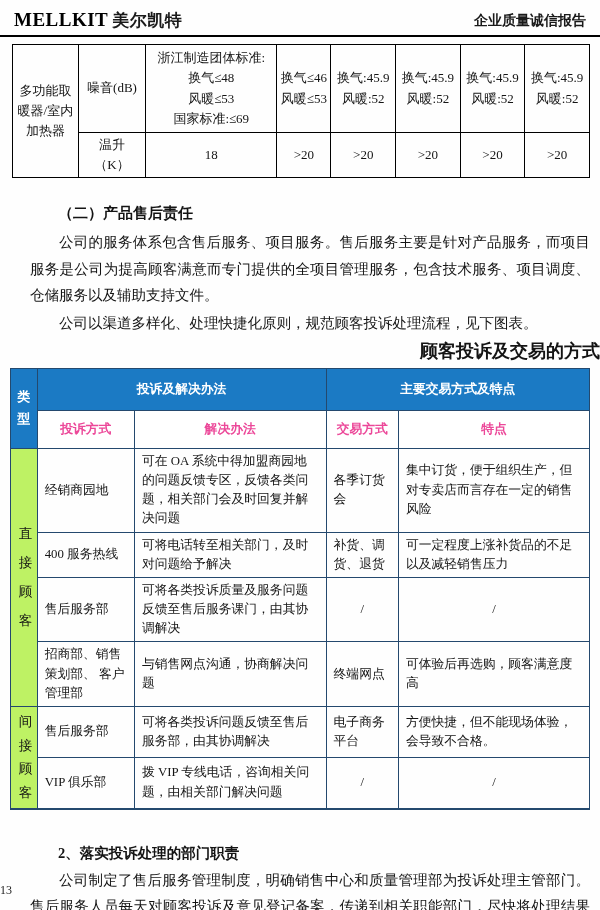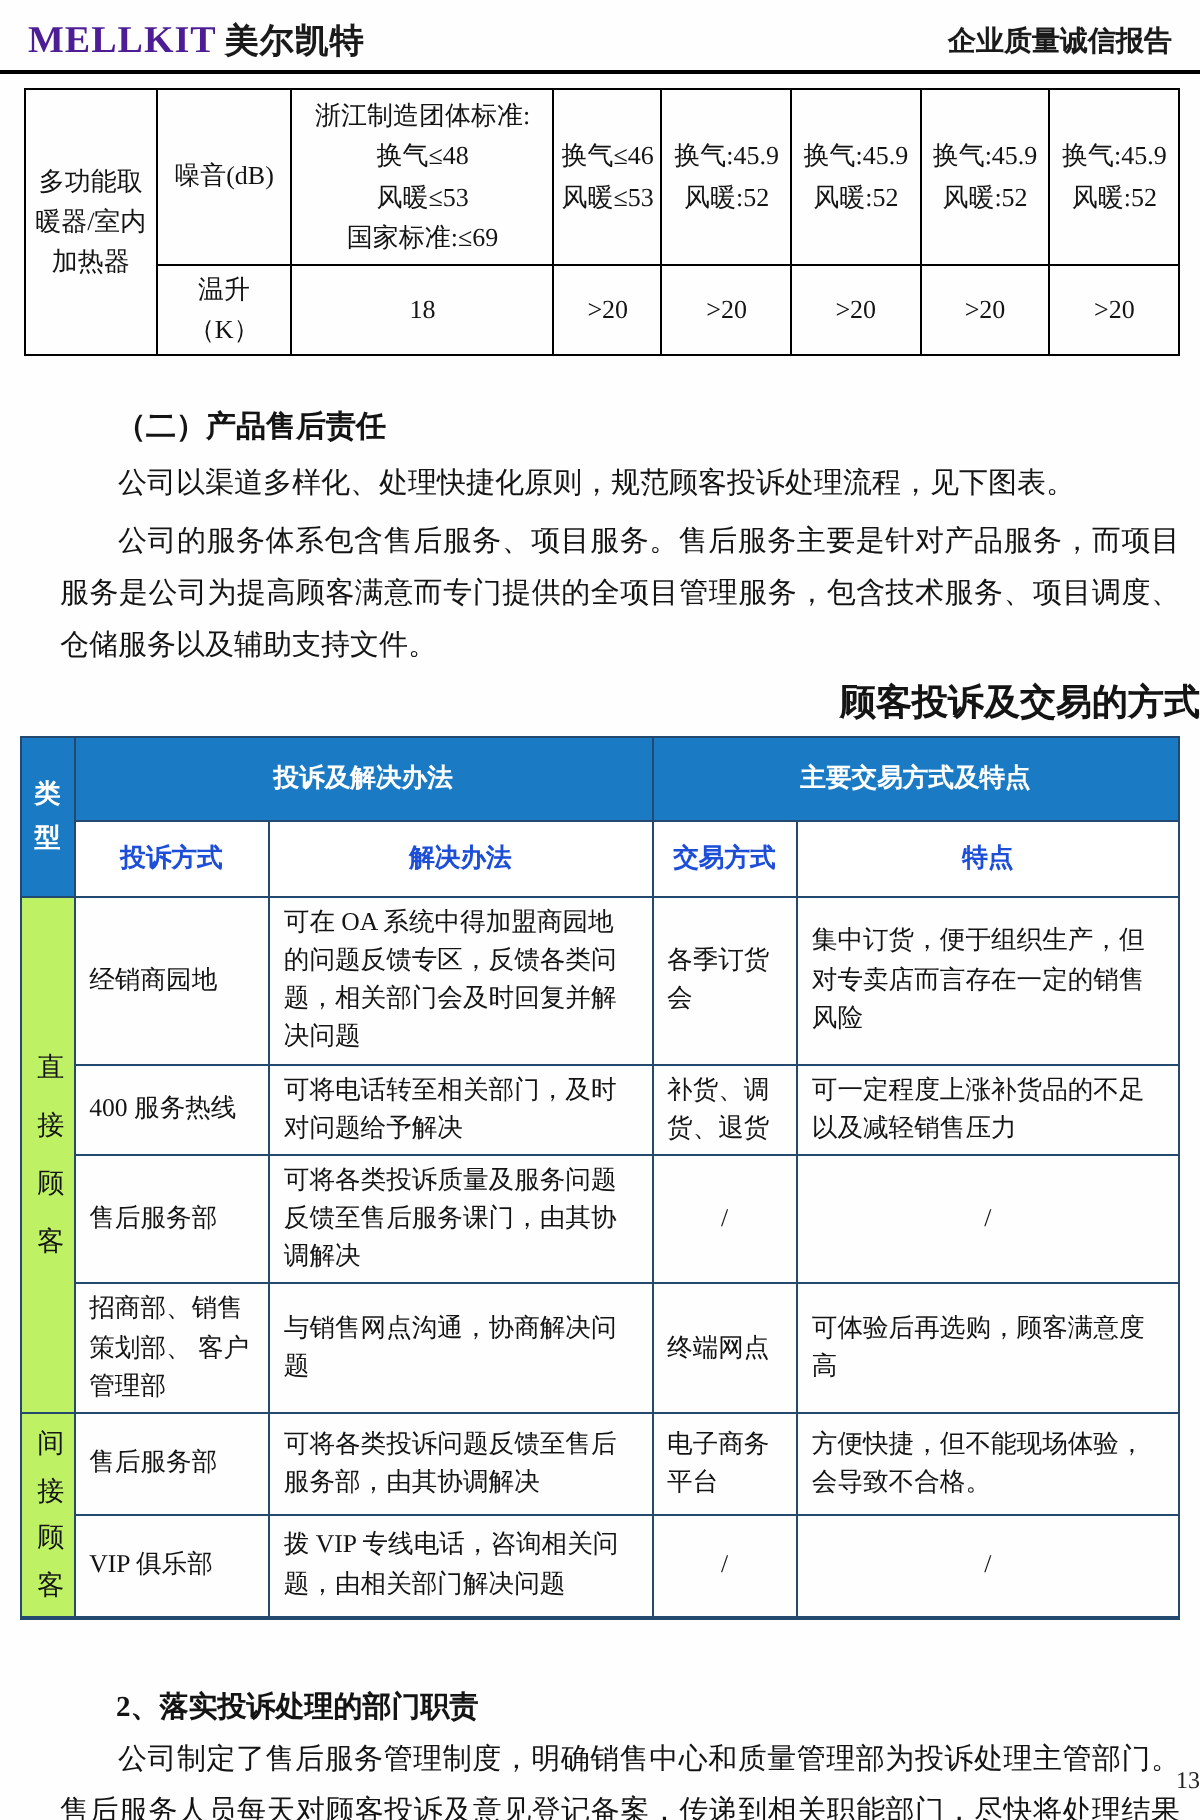--- a/index.html
+++ b/index.html
@@ -13,21 +13,21 @@
     color:#141414;
     overflow:hidden;
   }
   
   .hdr{
     display:flex; justify-content:space-between; align-items:flex-end;
     padding:9px 14px 3px 14px;
     border-bottom:2px solid #000;
   }
   .brand{ font-size:19px; font-weight:bold; letter-spacing:.5px; }
-  .brand-en{ color:#4c1d95; }
+  .brand-en{ color:#000000; }
   .brand-cn{ color:#1a1a1a; font-size:17px; margin-left:4px; }
   .doc-title{ font-size:14px; font-weight:bold; color:#1a1a1a; padding-bottom:2px; }
 
   
   table{ border-collapse:collapse; }
   .spec{
     margin:7px 10px 0 12px;
     width:578px;
     font-size:13px;
     table-layout:fixed;
@@ -82,21 +82,21 @@
     padding:3px 7px;
     line-height:1.5;
   }
   .ctable th{ font-weight:bold; text-align:center; }
   .blue{
     background:#1b7ac4; color:#fff;
     font-weight:bold;
   }
   .blue.gdiv{ border-left:1px dashed #12395c; }
   .hrow1 th{ height:42px; }
-  .hrow2 th{ height:38px; background:#fff; color:#1d4ed8; }
+  .hrow2 th{ height:38px; background:#fff; color:#ec4899; }
   .typecell{
     background:#bef264;
     text-align:center;
     padding:0;
   }
   .vspan{
     display:inline-block;
     width:1.1em;
     word-break:break-all;
     text-align:center;
@@ -109,21 +109,21 @@
   .cr1 td{ height:58px; }
   .cr2 td{ height:44px; }
   .cr3 td{ height:45px; }
   .cr4 td{ height:43px; }
   .cr5 td{ height:44px; }
   .cr6 td{ height:46px; }
 
   
   .pageno{
     position:absolute; bottom:12px; left:0; right:0;
-    text-align:right;
+    text-align:left;
     font-size:12px; color:#222;
   }
 </style>
 </head>
 <body>
 
 <div class="page">
 
   <div class="hdr">
     <div class="brand">
@@ -169,22 +169,22 @@
       <td>&gt;20</td>
       <td>&gt;20</td>
       <td>&gt;20</td>
       <td>&gt;20</td>
     </tr>
   </tbody>
     </table>
 
   <div class="textblock">
     <div class="sec-h">（二）产品售后责任</div>
+    <p class="para">公司的服务体系包含售后服务、项目服务。售后服务主要是针对产品服务，而项目服务是公司为提高顾客满意而专门提供的全项目管理服务，包含技术服务、项目调度、仓储服务以及辅助支持文件。</p>
     <p class="para">公司以渠道多样化、处理快捷化原则，规范顾客投诉处理流程，见下图表。</p>
-    <p class="para">公司的服务体系包含售后服务、项目服务。售后服务主要是针对产品服务，而项目服务是公司为提高顾客满意而专门提供的全项目管理服务，包含技术服务、项目调度、仓储服务以及辅助支持文件。</p>
   </div>
 
   <div class="ctable-title">顾客投诉及交易的方式</div>
   <table class="ctable">
     <colgroup>
       <col style="width:4.6%">
         <col style="width:16.8%">
         <col style="width:33.1%">
       <col style="width:12.5%">
         <col style="width:33%">

